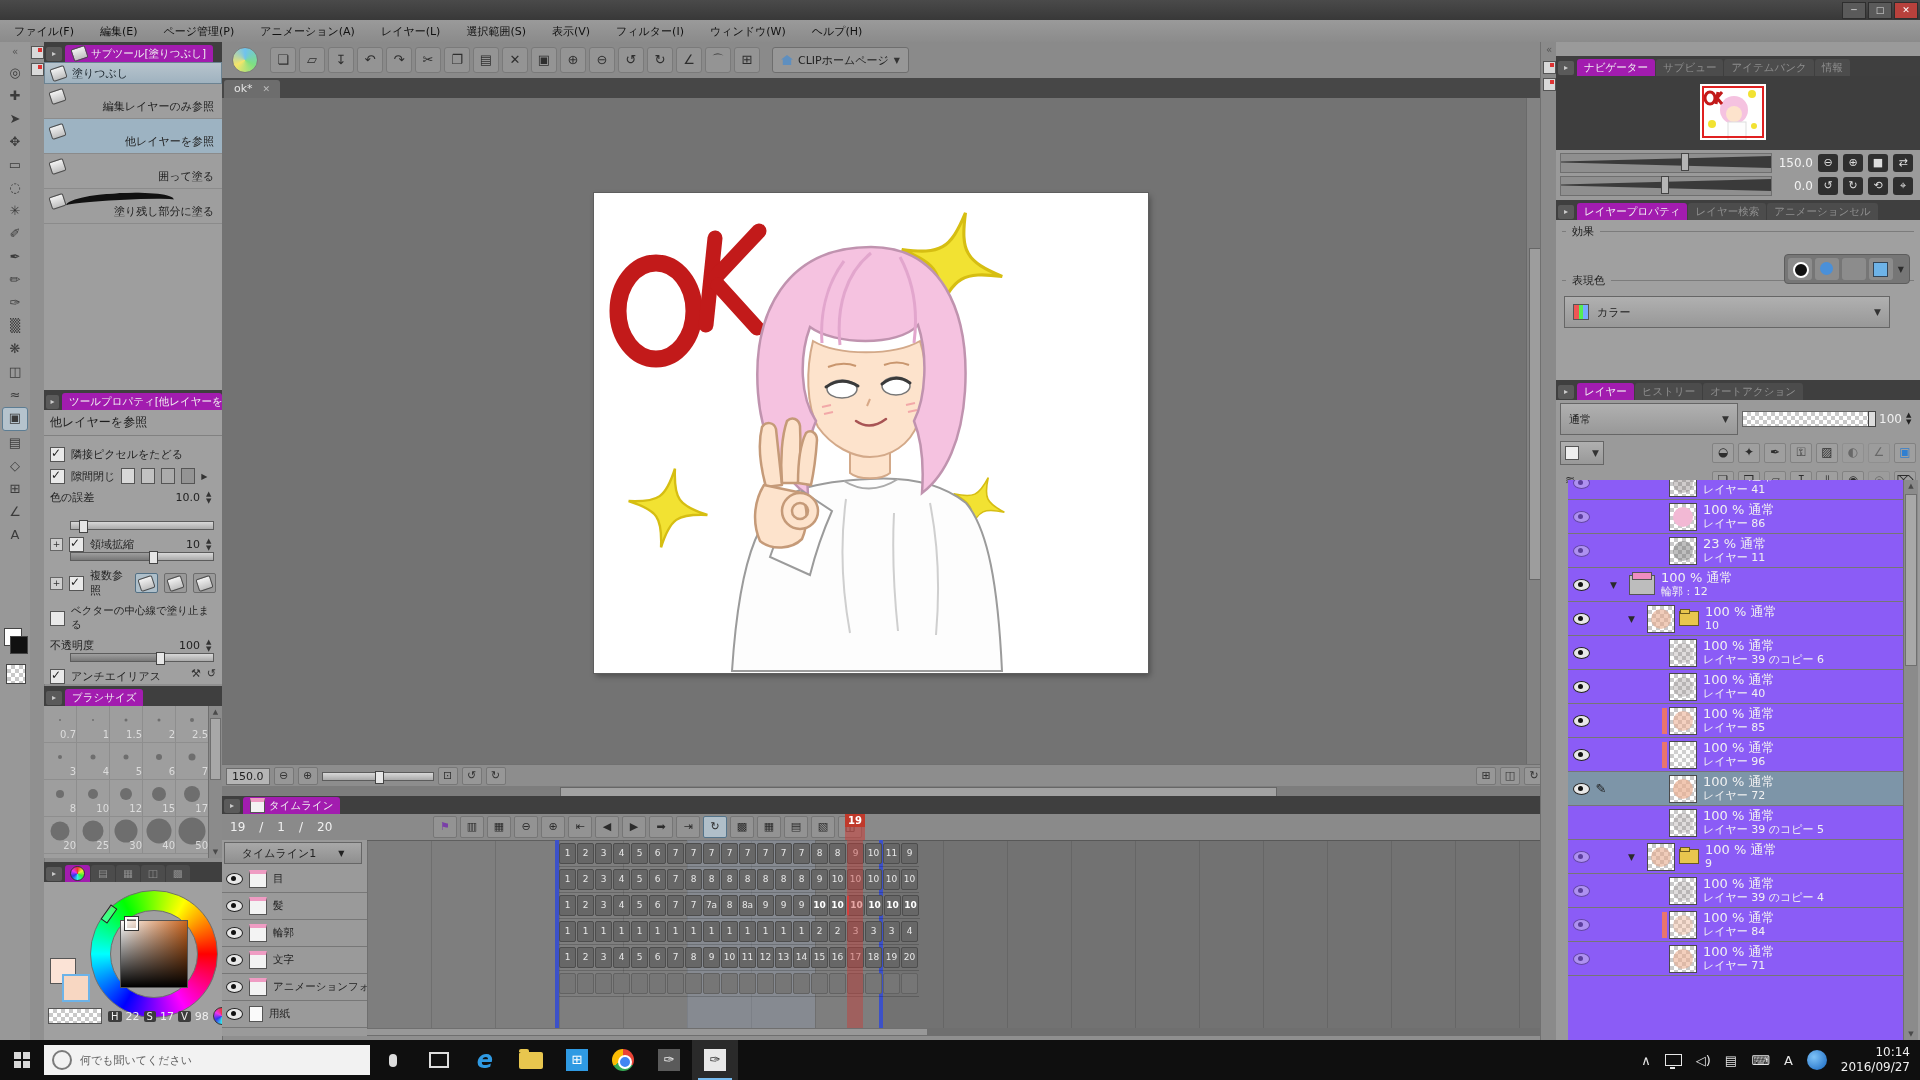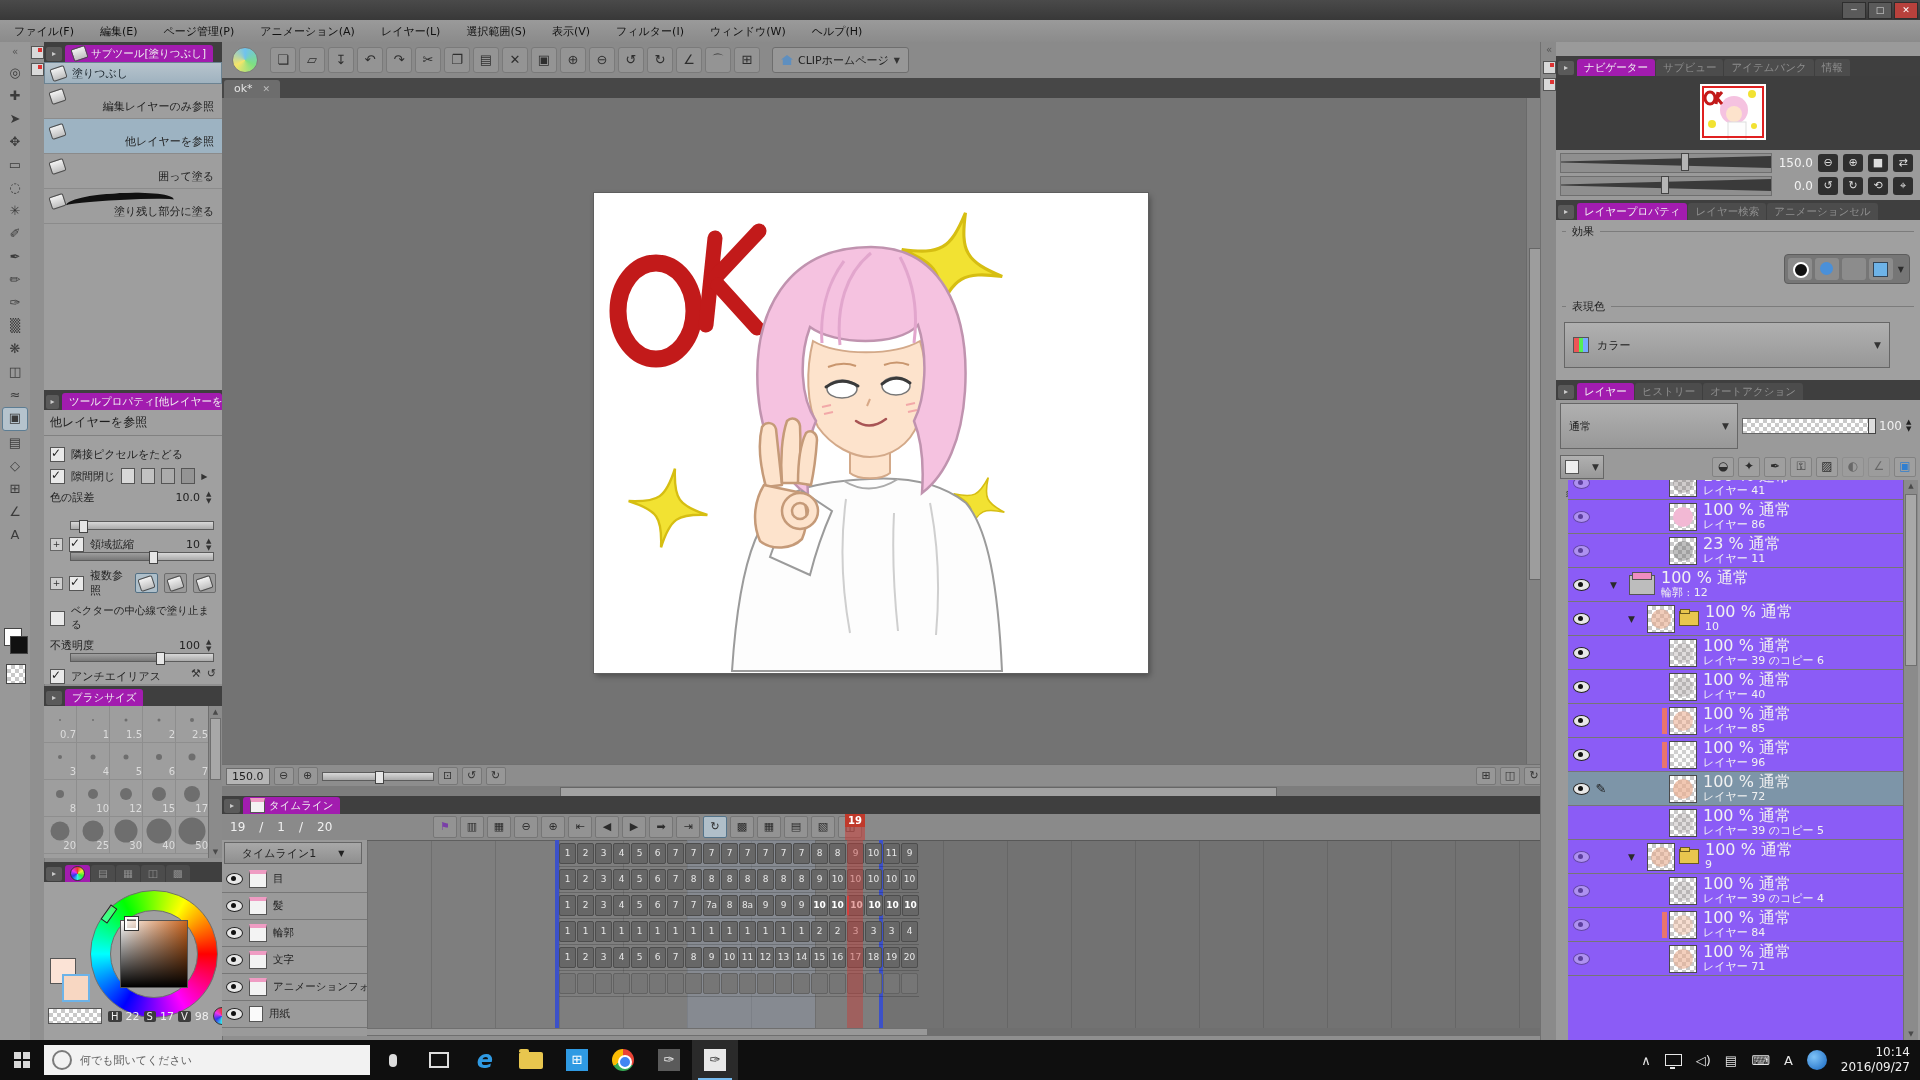--- a/index.html
+++ b/index.html
@@ -136,21 +136,21 @@
   .ramp{height:12px;background:#3a3a3a;clip-path:polygon(0 45%,100% 0,100% 100%,0 55%);position:relative;}
   .rampwrap{position:relative;width:210px;height:16px;background:#8f8f8f;border:1px solid #6f6f6f;padding-top:2px;}
   .rampth{position:absolute;top:-1px;width:6px;height:16px;background:#b5b5b5;border:1px solid #444;}
   .navval{color:#f2f2f2;font-size:12px;width:36px;text-align:right;}
   .nic{width:20px;height:18px;border-radius:3px;background:#2f2f2f;color:#ddd;text-align:center;line-height:17px;font-size:11px;}
   .fieldlbl{color:#222;display:flex;align-items:center;gap:6px;padding:4px 6px 2px;}
   .fieldlbl:after{content:"";flex:1;height:1px;background:#7c7c7c;}
   .fieldlbl:before{content:"";width:4px;height:1px;background:#7c7c7c;}
   .fxgroup{position:absolute;right:10px;display:flex;gap:3px;background:#767676;border:1px solid #5d5d5d;border-radius:4px;padding:3px;}
   .fxb{width:24px;height:22px;background:#8c8c8c;border-radius:3px;position:relative;}
-  .ddrop{background:linear-gradient(#b0b0b0,#989898);border:1px solid #666;height:22px;display:flex;align-items:center;gap:8px;padding:11px 8px;color:#1d1d1d;}
+  .ddrop{background:linear-gradient(#b0b0b0,#989898);border:1px solid #666;height:22px;display:flex;align-items:center;gap:8px;padding:4px 8px;color:#1d1d1d;}
   .ddarrow{margin-left:auto;color:#333;font-size:9px;}
   .colorbars{width:14px;height:14px;background:linear-gradient(90deg,#e55 0 33%,#5e5 33% 66%,#7af 66%);border:1px solid #555;}
   
   .lyrtools{display:flex;align-items:center;gap:4px;padding:3px 4px;}
   .lti{width:20px;height:18px;text-align:center;line-height:17px;color:#2d2d2d;font-size:12px;background:#9f9f9f;border:1px solid #828282;border-radius:2px;}
   .lti.ghost{opacity:.45;}
   .opslider{flex:1;height:14px;border:1px solid #666;position:relative;}
   .llist{position:absolute;left:12px;top:438px;width:346px;height:560px;background:#8b5cf6;overflow:hidden;}
   .lrow{height:33px;border-bottom:1px solid #767676;display:flex;align-items:center;position:relative;padding-left:2px;}
   .lrow.sel{background:#7d95a8;}
@@ -168,21 +168,21 @@
   .larrow.show{visibility:visible;}
   .animfold{display:none;width:24px;height:18px;background:#bdbdbd;border:1px solid #555;position:relative;}
   .animfold.show{display:block;}
   .animfold:after{content:"";position:absolute;left:2px;top:-4px;width:18px;height:6px;background:#f08cc0;border:1px solid #555;}
   .lthumb{width:26px;height:26px;border:1px solid #4a4a4a;position:relative;flex:0 0 auto;}
   .tint{position:absolute;left:3px;top:3px;right:3px;bottom:3px;border-radius:50%;background:var(--tint,transparent);}
   .openfold{display:none;width:18px;height:13px;background:#e8c64e;border:1px solid #6b5a1f;margin-left:4px;position:relative;}
   .openfold.show{display:block;}
   .openfold:before{content:"";position:absolute;left:0;top:-3px;width:8px;height:3px;background:#e8c64e;border:1px solid #6b5a1f;}
   .ltext{margin-left:6px;line-height:13px;color:#f1f1f1;}
-  .ltext .l1{font-size:16px;}
+  .ltext .l1{font-size:13px;}
   .ltext .l2{font-size:11px;}
   
   .taskbar{left:0;top:1040px;width:1920px;height:40px;background:#0f0f0f;display:flex;align-items:center;color:#ddd;}
   .startbtn{width:44px;height:40px;display:flex;align-items:center;justify-content:center;}
   .winlogo{width:16px;height:16px;display:grid;grid-template-columns:7px 7px;grid-template-rows:7px 7px;gap:2px;}
   .winlogo span{background:#d8d8d8;}
   .searchbox{width:310px;height:30px;background:#f2f2f2;display:flex;align-items:center;gap:8px;padding:0 8px;color:#5f5f5f;}
   .cring{width:16px;height:16px;border:2px solid #7a7a7a;border-radius:50%;}
   .tbapp{width:46px;height:40px;display:flex;align-items:center;justify-content:center;position:relative;}
   .tbapp.active{background:#2a2a2a;}
@@ -1022,21 +1022,21 @@
           </div>
         <div class="fxb">
             <span style="position:absolute;left:5px;top:4px;width:13px;height:13px;border-radius:50%;background:#4a90d9;"></span>
           </div>
         <div class="fxb checker"></div>
         <div class="fxb">
             <span style="position:absolute;left:4px;top:4px;width:13px;height:13px;background:#6db3e8;border:1px solid #345;"></span>
           </div>
         <div style="align-self:center;color:#2c2c2c;font-size:8px;padding:0 2px;">▼</div>
       </div>
-      <div class="fieldlbl" style="margin-top:54px;">
+      <div class="fieldlbl" style="margin-top:28px;">
           <span>表現色</span>
         </div>
       <div class="ddrop" style="margin:6px 30px 0 8px;">
         <span class="colorbars"></span>
         <span>カラー</span>
         <span class="ddarrow">▼</span>
       </div>
     </div>
 
     <div class="ptabs">

